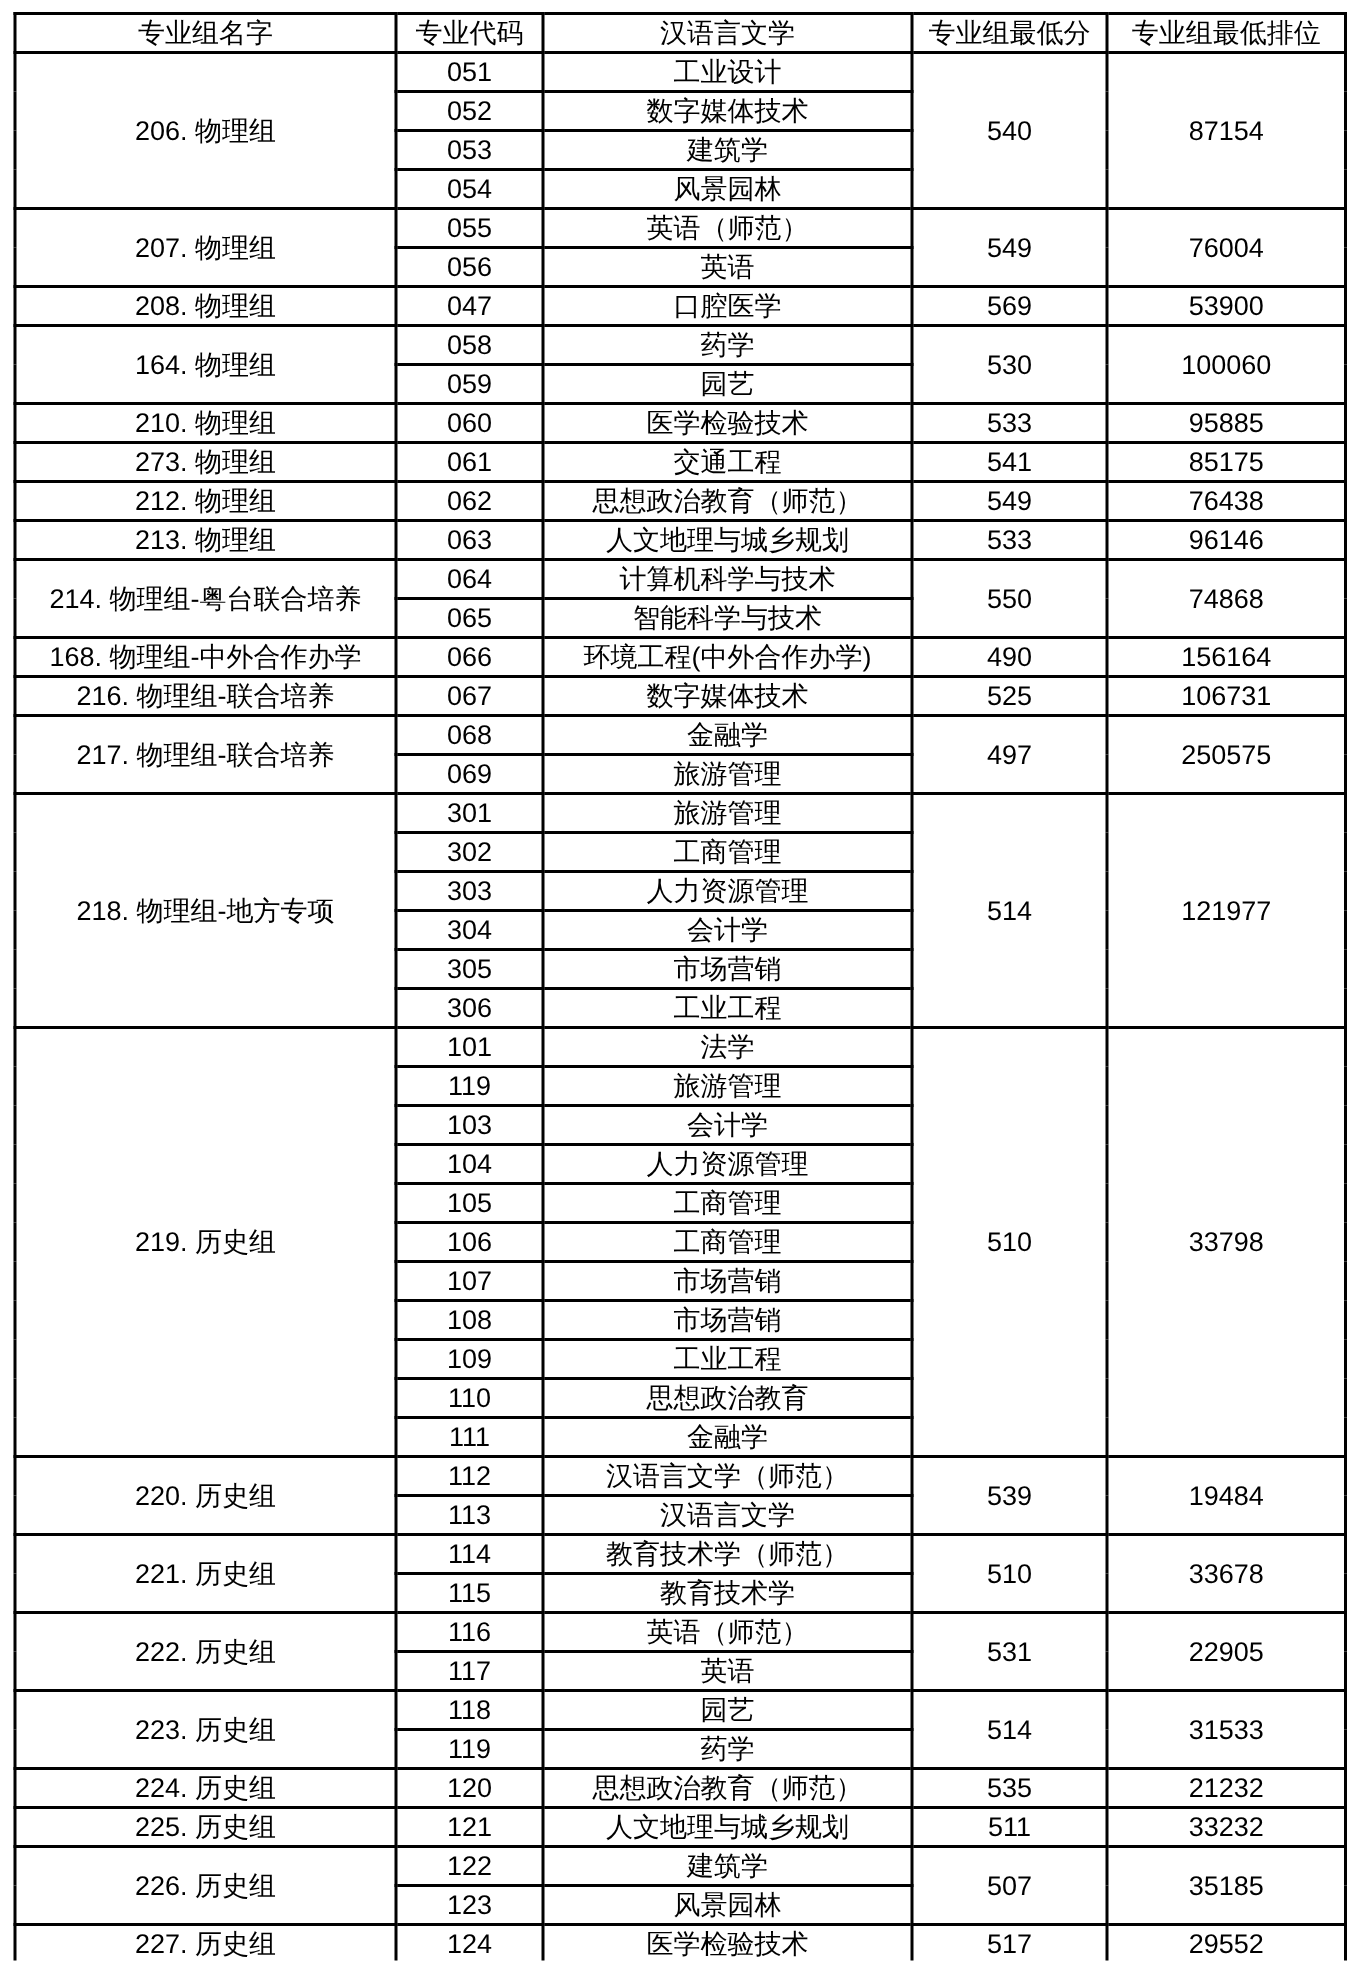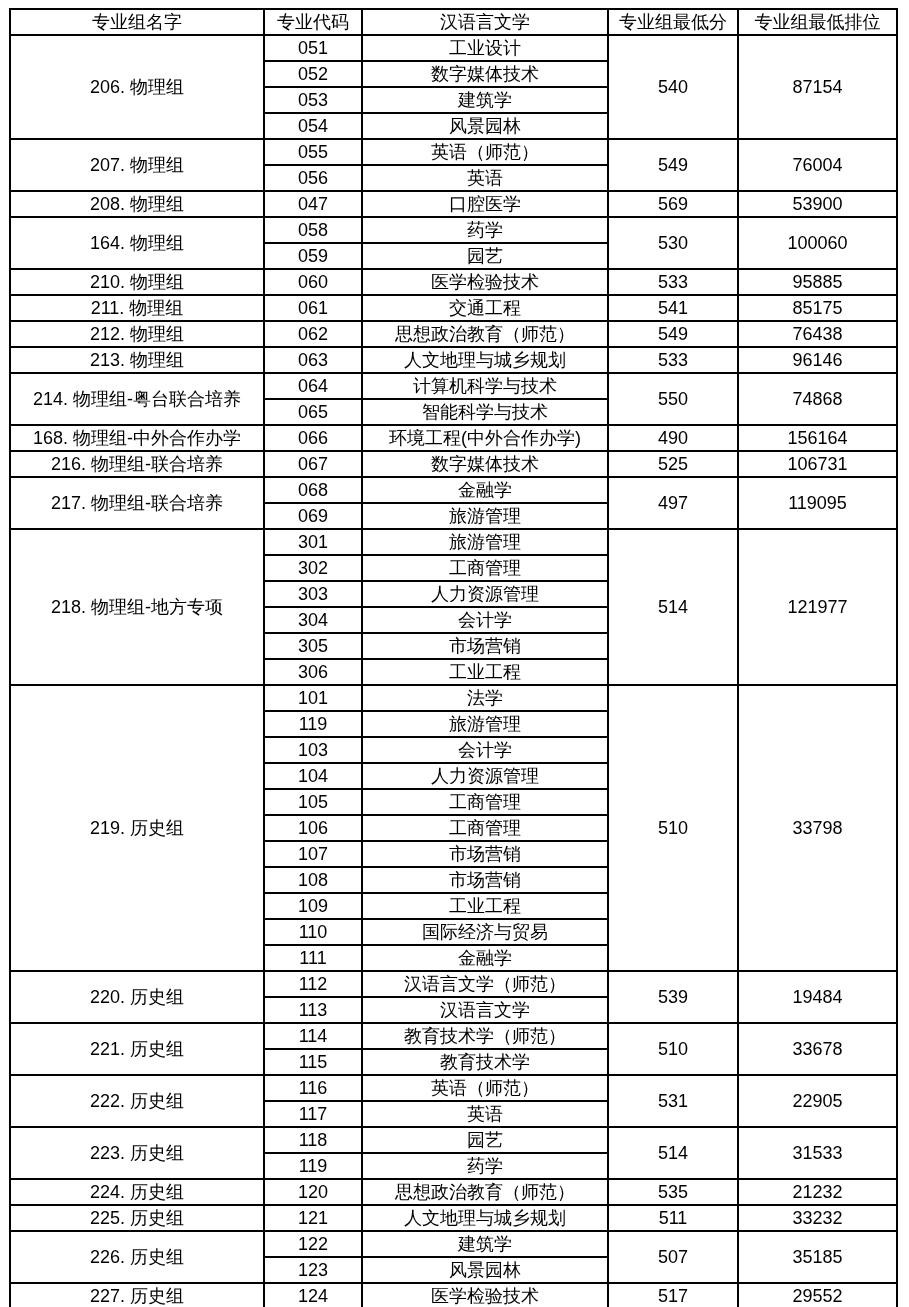--- a/index.html
+++ b/index.html
@@ -106,21 +106,21 @@
           <td>园艺</td>
         </tr>
         <tr>
           <td>210. 物理组</td>
           <td>060</td>
           <td>医学检验技术</td>
           <td>533</td>
           <td>95885</td>
         </tr>
         <tr>
-          <td>211. 物理组</td>
+          <td>273. 物理组</td>
           <td>061</td>
           <td>交通工程</td>
           <td>541</td>
           <td>85175</td>
         </tr>
         <tr>
           <td>212. 物理组</td>
           <td>062</td>
           <td>思想政治教育（师范）</td>
           <td>549</td>
@@ -156,21 +156,21 @@
           <td>067</td>
           <td>数字媒体技术</td>
           <td>525</td>
           <td>106731</td>
         </tr>
         <tr>
           <td rowspan="2">217. 物理组-联合培养</td>
           <td>068</td>
           <td>金融学</td>
           <td rowspan="2">497</td>
-          <td rowspan="2">119095</td>
+          <td rowspan="2">250575</td>
         </tr>
         <tr>
           <td>069</td>
           <td>旅游管理</td>
         </tr>
         <tr>
           <td rowspan="6">218. 物理组-地方专项</td>
           <td>301</td>
           <td>旅游管理</td>
           <td rowspan="6">514</td>
@@ -230,21 +230,21 @@
         <tr>
           <td>108</td>
           <td>市场营销</td>
         </tr>
         <tr>
           <td>109</td>
           <td>工业工程</td>
         </tr>
         <tr>
           <td>110</td>
-          <td>国际经济与贸易</td>
+          <td>思想政治教育</td>
         </tr>
         <tr>
           <td>111</td>
           <td>金融学</td>
         </tr>
         <tr>
           <td rowspan="2">220. 历史组</td>
           <td>112</td>
           <td>汉语言文学（师范）</td>
           <td rowspan="2">539</td>

